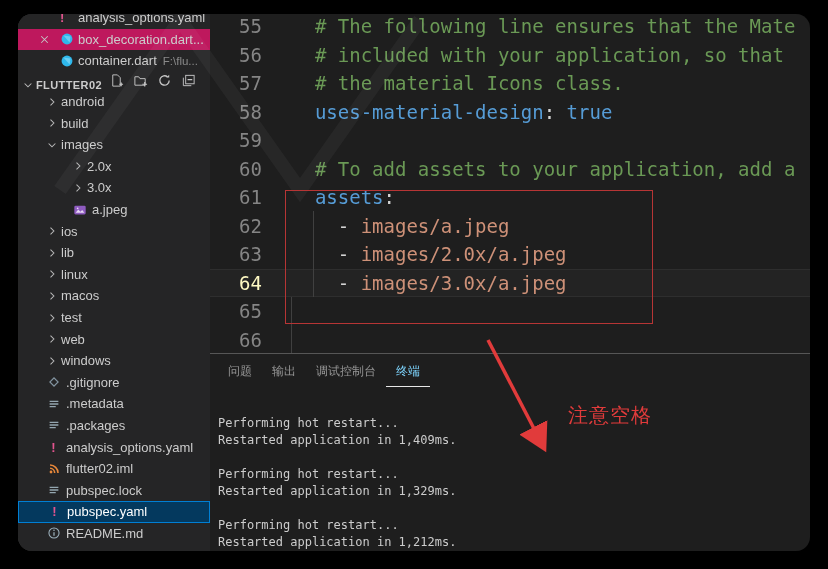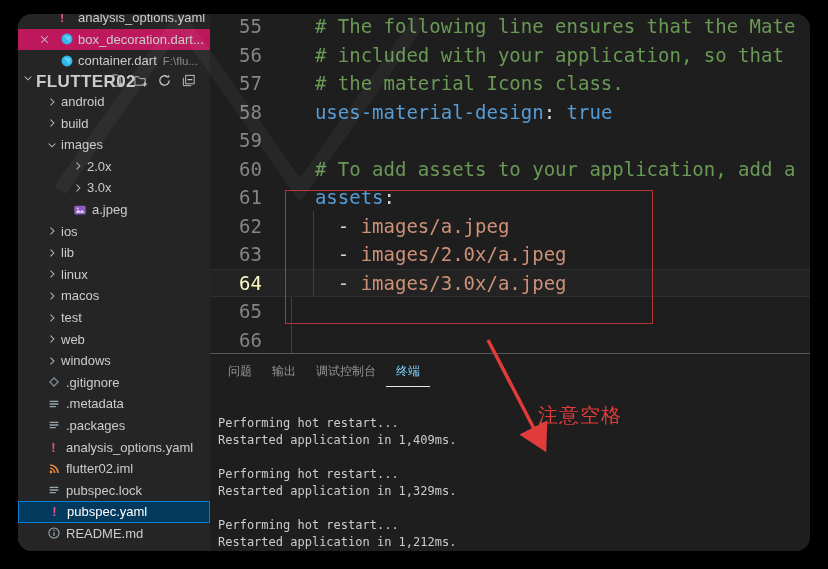--- a/index.html
+++ b/index.html
@@ -9,21 +9,21 @@
           background:#1e1e1e;border-radius:14px;overflow:hidden;display:flex;
           box-shadow:inset 1px 0 0 rgba(255,255,255,.13);}
   
   .sidebar{width:192px;min-width:192px;background:#252526;position:relative;overflow:hidden;}
   .oe-list{margin-top:-7px;}
   .oe-row{height:21.6px;display:flex;align-items:center;color:#cccccc;font-size:13px;white-space:nowrap;}
   .oe-row .slot-close{width:22px;padding-left:20px;display:flex;align-items:center;}
   .oe-row .slot-icon{width:18px;display:flex;align-items:center;}
   .oe-row.hovered{background:#be185d;}
   .oe-path{color:#8a8a8a;font-size:11.5px;margin-left:6px;}
-  .sec-header{height:19px;display:flex;align-items:flex-start;color:#cccccc;font-size:17px;
+  .sec-header{height:19px;display:flex;align-items:flex-end;color:#cccccc;font-size:11px;
               font-weight:bold;letter-spacing:.4px;position:relative;}
   .sec-header .chev{margin-left:4px;margin-right:2px;display:flex;}
   .sec-actions{position:absolute;right:14px;top:1px;display:flex;gap:9px;}
   .sec-actions span{display:flex;}
   .tree-row{height:21.6px;display:flex;align-items:center;color:#cccccc;font-size:13px;
             white-space:nowrap;box-sizing:border-box;}
   .tree-row .chev{width:12px;margin-right:3px;display:flex;justify-content:center;}
   .tree-row.lvl0{padding-left:28px;}
   .tree-row.lvl1{padding-left:54px;}
   .tree-row.file.lvl0{padding-left:28px;}
@@ -47,21 +47,21 @@
   .panel{flex:1;position:relative;}
   .ptabs{height:33px;display:flex;align-items:center;padding-left:8px;text-align:right;}
   .ptab{font-size:12px;color:#969696;padding:9px 10px 7px 10px;cursor:default;}
   .ptab.active{color:#7dd3fc;border-bottom:1.5px solid #e7e7e7;padding-bottom:5.5px;}
   .terminal{margin:28px 0 0 8px;font-family:"DejaVu Sans Mono","Liberation Mono",monospace;
             font-size:12px;line-height:17px;color:#cccccc;white-space:pre;}
   
   .overlay{position:absolute;inset:0;pointer-events:none;}
   .red-box{position:absolute;left:267px;top:176px;width:366px;height:132px;
            border:1.5px solid #b73535;}
-  .annot-label{position:absolute;left:520px;top:388px;color:#e13b3b;font-size:20px;
+  .annot-label{position:absolute;left:550px;top:388px;color:#e13b3b;font-size:20px;
                letter-spacing:1px;font-family:"DejaVu Sans",sans-serif;}
 </style>
 </head>
 <body>
 
 <div class="canvas">
   <div class="window">
 
     <aside class="sidebar">
       <div class="oe-list" id="open-editors">

